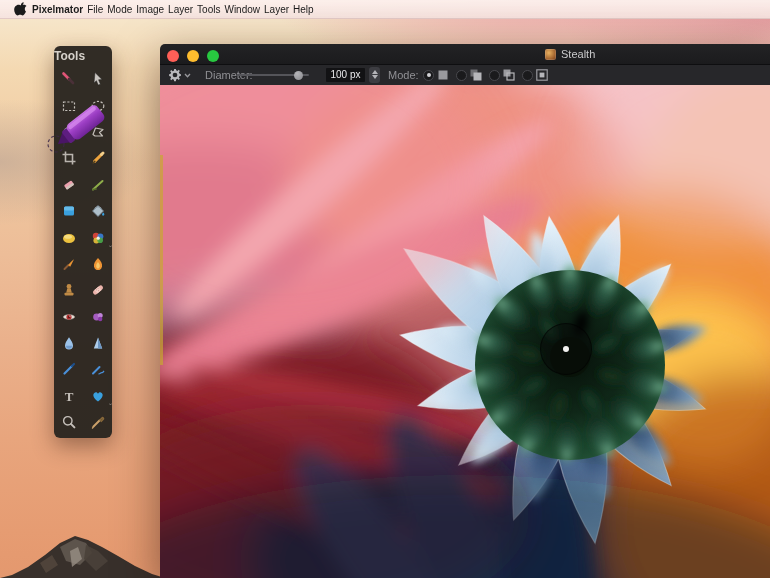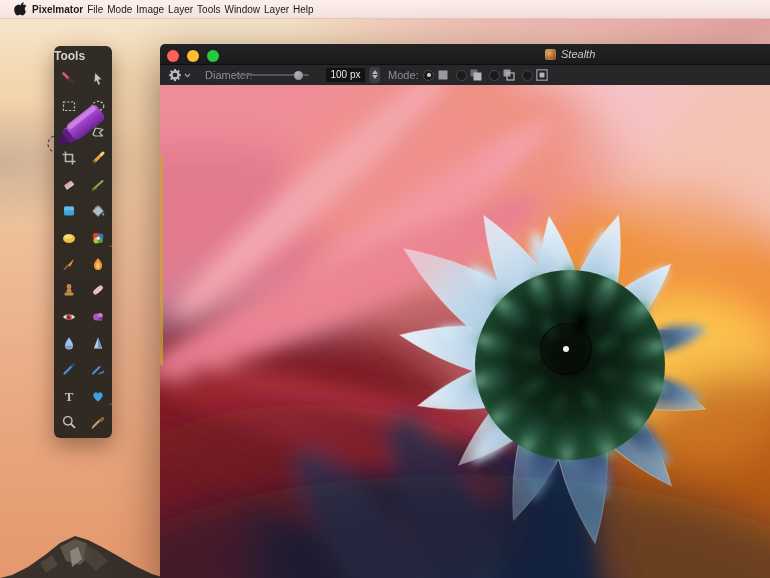--- a/index.html
+++ b/index.html
@@ -39,21 +39,21 @@
   
   .marker{position:absolute;left:36px;top:96px;z-index:9;pointer-events:none;}
 
   
   .window{position:absolute;left:160px;top:44px;width:610px;height:534px;
     border-radius:5px 0 0 0;overflow:hidden;z-index:4;
     box-shadow:0 14px 44px rgba(40,15,10,.5);}
   .titlebar{position:relative;height:20px;background:linear-gradient(180deg,#232325,#1b1b1d);}
   .lights{position:absolute;left:7px;top:6px;display:flex;gap:8px;}
   .light{width:12px;height:12px;border-radius:50%;}
-  .title-wrap{position:absolute;left:385px;top:0;height:20px;display:flex;align-items:center;gap:5px;font-style:italic;}
+  .title-wrap{position:absolute;left:385px;top:0;height:20px;display:flex;align-items:center;gap:5px;}
   .doc-icon{width:11px;height:11px;border-radius:2px;
     background:radial-gradient(circle at 35% 35%, #e8b060, #9a5a28 70%, #6a3a18);
     box-shadow:inset 0 0 0 1px rgba(255,255,255,.15);}
   .win-title{font-size:11px;color:#c9c9cb;}
 
   .wtoolbar{position:relative;height:20px;background:#27272a;border-top:1px solid #0e0e10;
     display:flex;align-items:center;font-size:11px;color:#909094;}
   .gear-wrap{position:absolute;left:8px;top:3px;display:flex;align-items:center;gap:2px;}
   .tb-label-diameter{position:absolute;left:45px;top:3.5px;}
   .slider{position:absolute;left:77px;top:9px;width:72px;height:2px;background:#55555a;border-radius:1px;}

